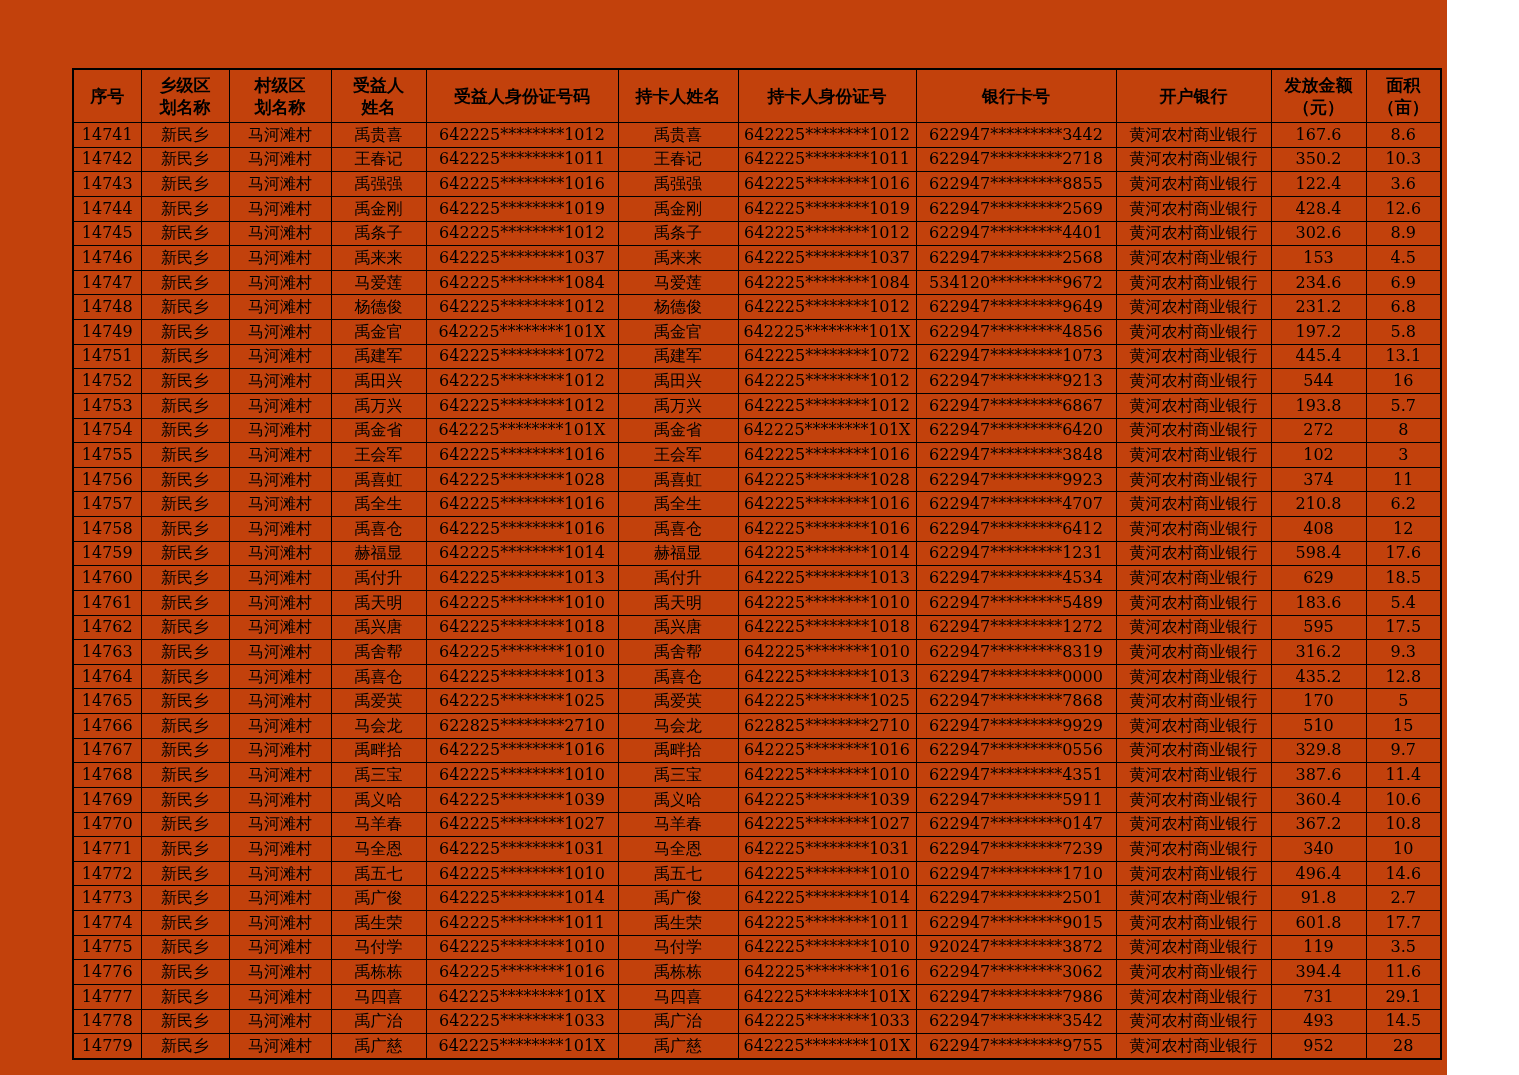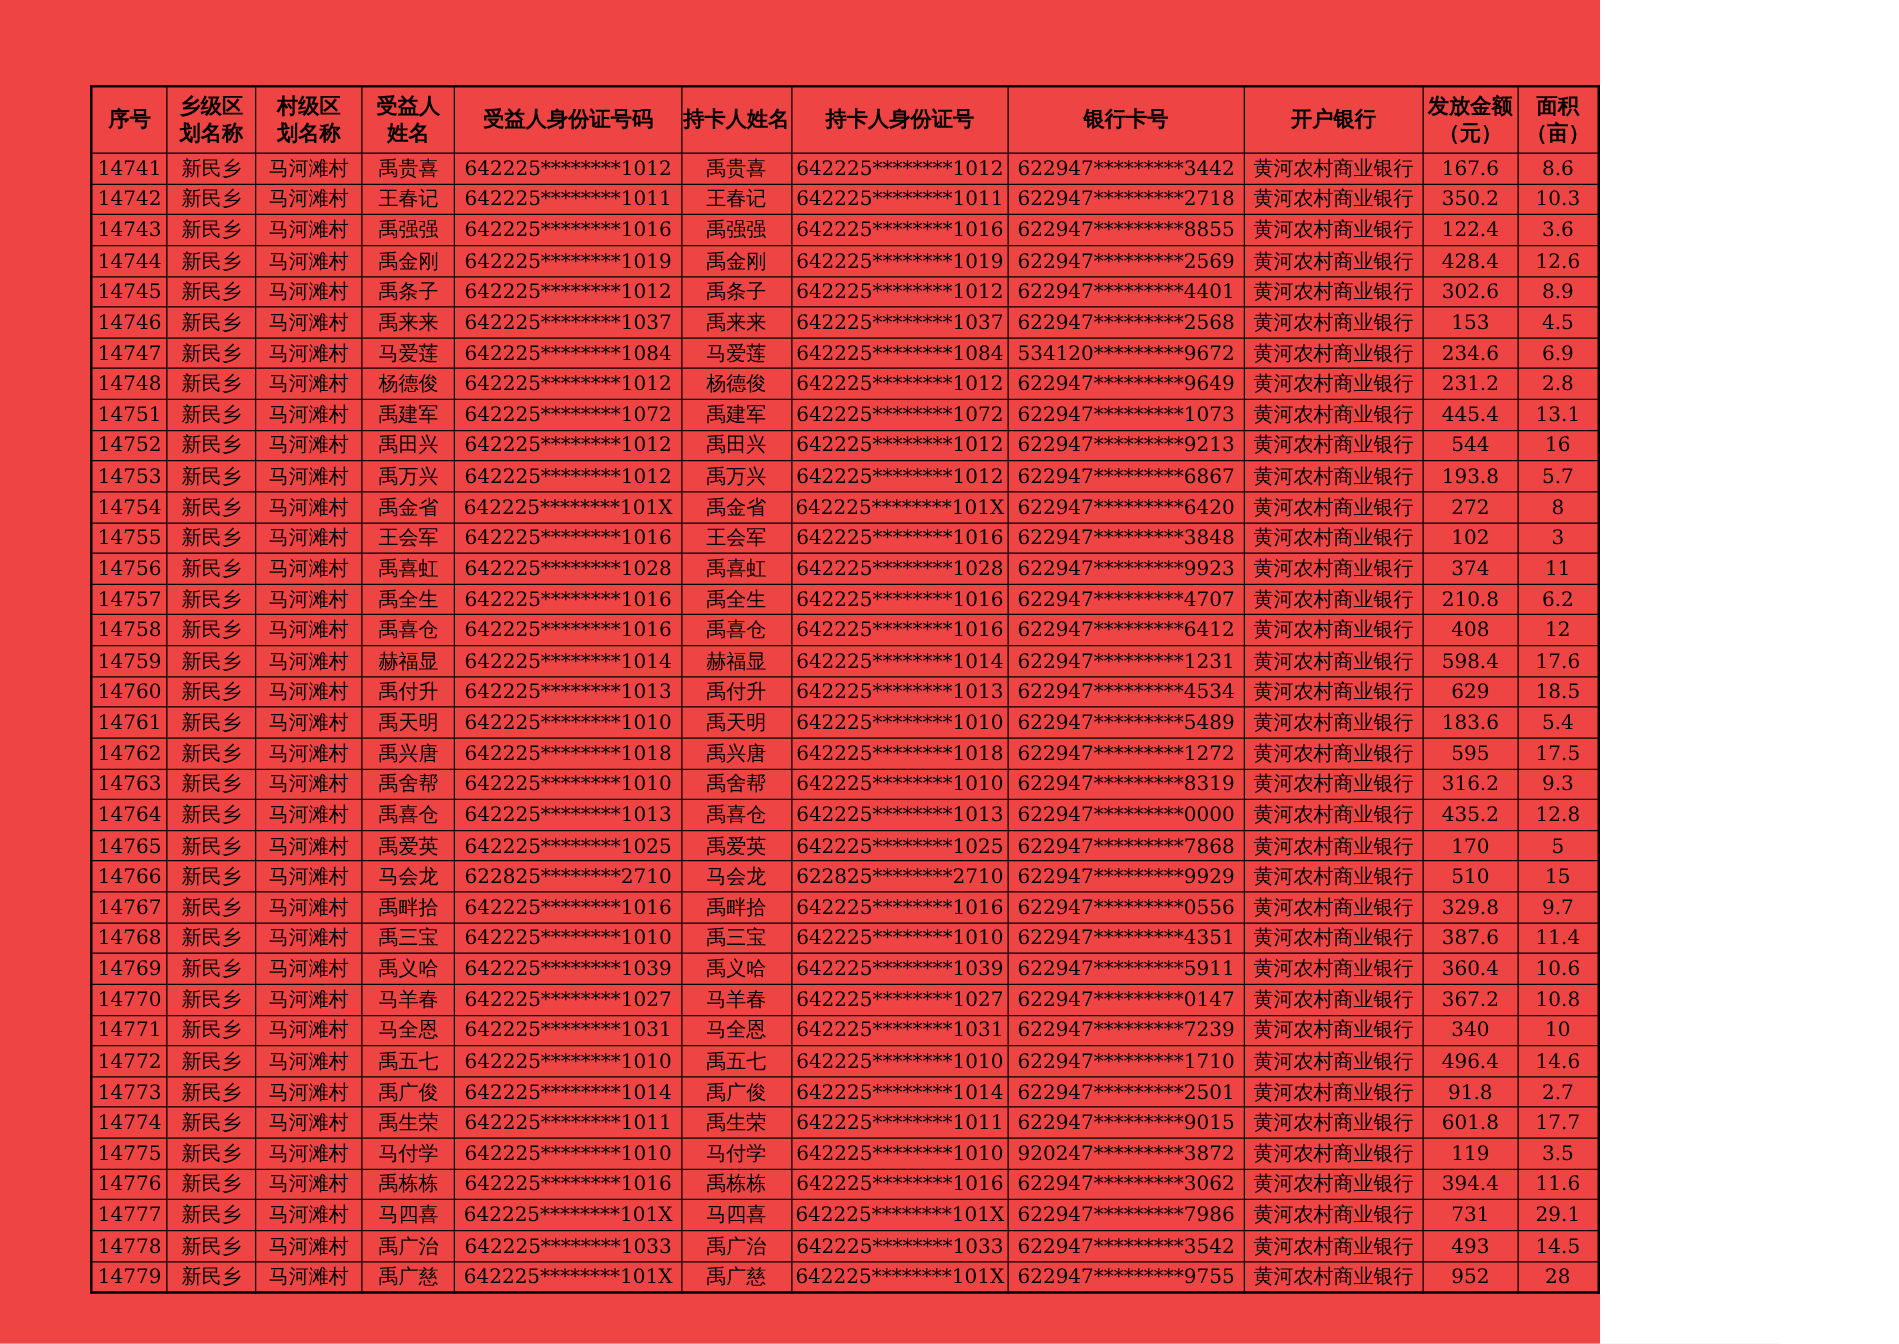--- a/index.html
+++ b/index.html
@@ -6,23 +6,23 @@
     margin: 0;
     padding: 0;
     width: 1519px;
     height: 1075px;
     background: #ffffff;
     font-family: "DejaVu Serif", "Liberation Serif", serif;
     color: #000000;
   }
   .page {
     position: relative;
-    width: 1280px;
+    width: 1447px;
     height: 1075px;
-    background: #ef4444;
+    background: #c2410c;
     overflow: hidden;
   }
   table.grid {
     position: absolute;
     left: 72px;
     top: 68px;
     border-collapse: collapse;
     table-layout: fixed;
     border: 2px solid #000;
   }
@@ -181,21 +181,34 @@
           <td>14748</td>
           <td>新民乡</td>
           <td>马河滩村</td>
           <td>杨德俊</td>
           <td>642225********1012</td>
           <td>杨德俊</td>
           <td>642225********1012</td>
           <td>622947*********9649</td>
           <td>黄河农村商业银行</td>
           <td>231.2</td>
-          <td>2.8</td>
+          <td>6.8</td>
+        </tr>
+        <tr>
+          <td>14749</td>
+          <td>新民乡</td>
+          <td>马河滩村</td>
+          <td>禹金官</td>
+          <td>642225********101X</td>
+          <td>禹金官</td>
+          <td>642225********101X</td>
+          <td>622947*********4856</td>
+          <td>黄河农村商业银行</td>
+          <td>197.2</td>
+          <td>5.8</td>
         </tr>
         <tr>
           <td>14751</td>
           <td>新民乡</td>
           <td>马河滩村</td>
           <td>禹建军</td>
           <td>642225********1072</td>
           <td>禹建军</td>
           <td>642225********1072</td>
           <td>622947*********1073</td>

